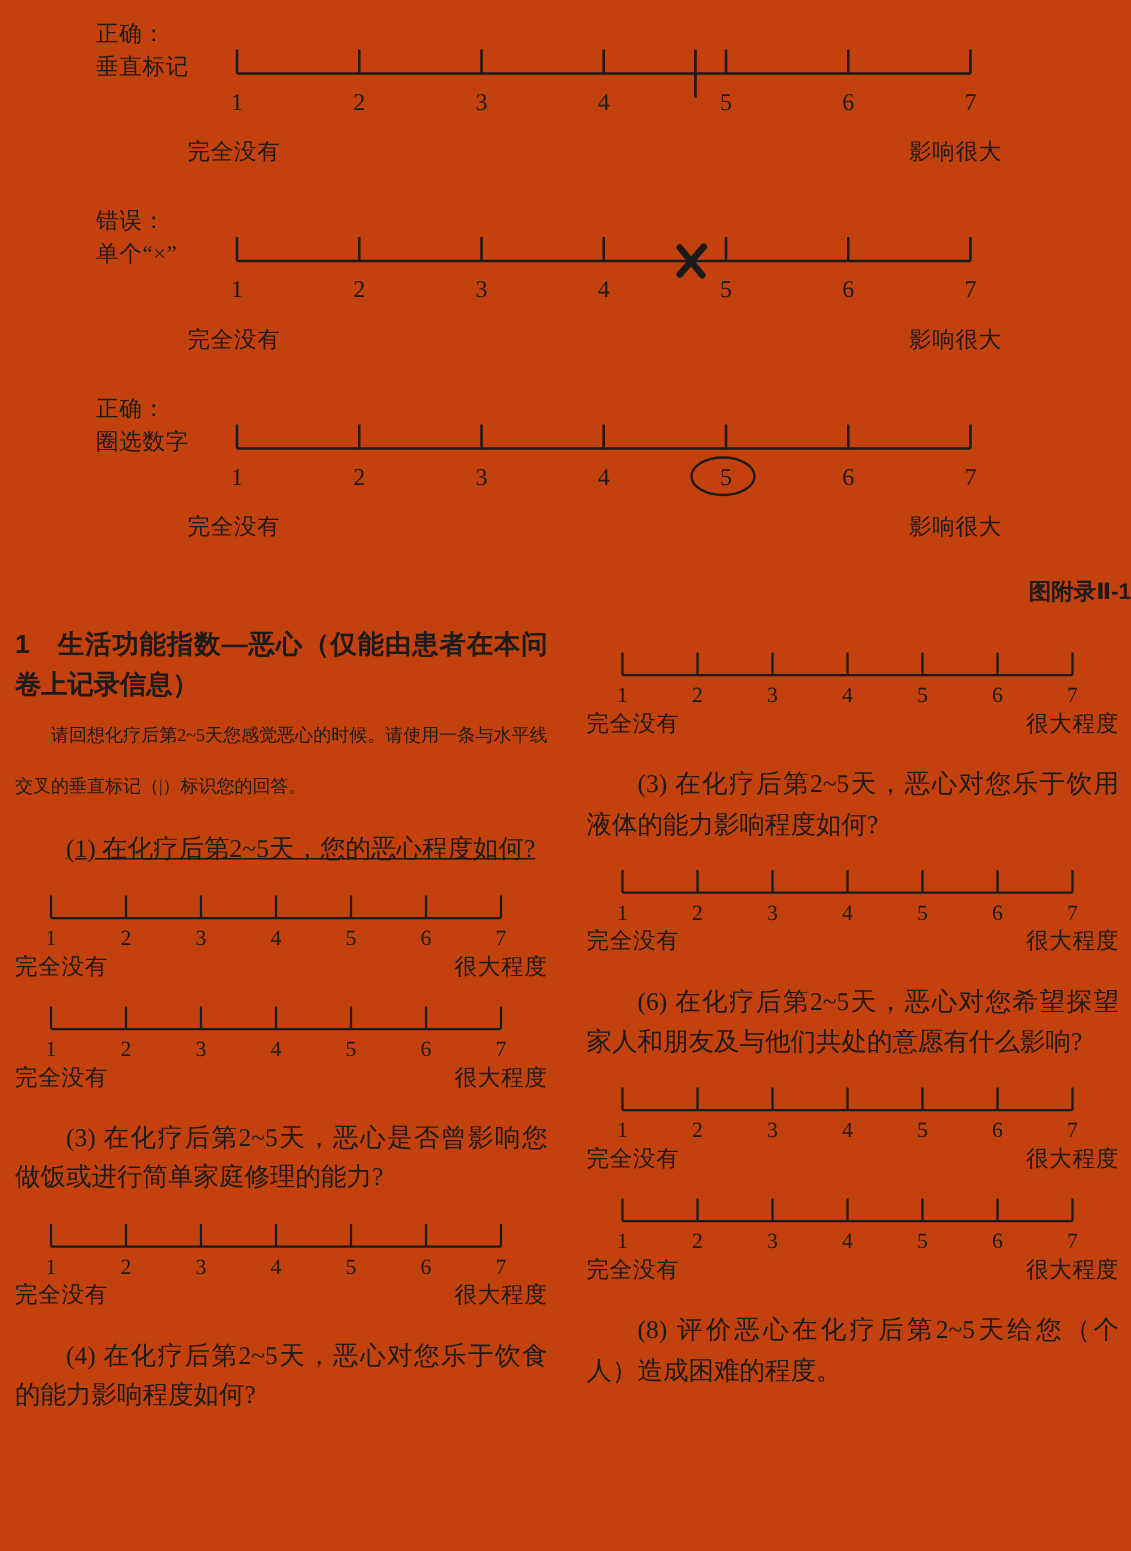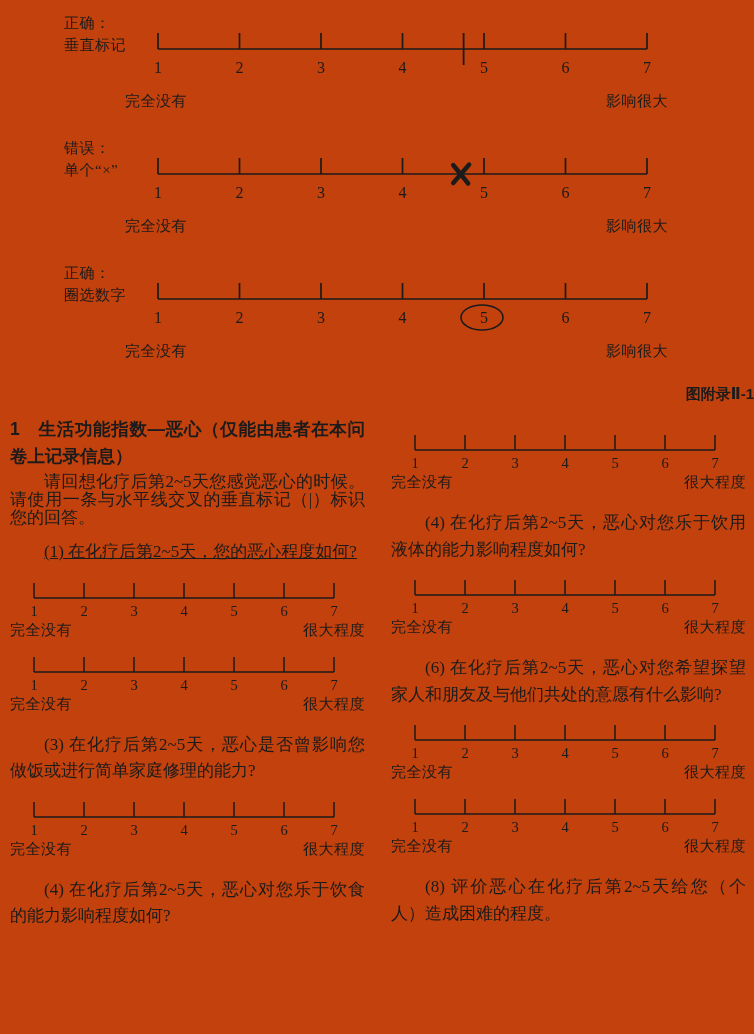--- a/index.html
+++ b/index.html
@@ -41,22 +41,22 @@
   .section-heading {
     margin:0;
     font-family:"Liberation Sans","DejaVu Sans",sans-serif;
     font-weight:bold;
     font-size:17.5px;
     line-height:27px;
     text-align:justify;
   }
   .intro {
     margin:3px 0 0;
-    font-size:17px;
-    line-height:18px;
+    font-size:12px;
+    line-height:34px;
     text-indent:2em;
     text-align:justify;
   }
   .question {
     margin:18px 0 0;
     font-size:17px;
     line-height:26.5px;
     text-indent:2em;
     text-align:justify;
   }
@@ -287,21 +287,21 @@
               <line x1="312" y1="5" x2="312" y2="20" stroke="#1b1b1b" stroke-width="1.5"></line>
               <text x="312" y="38" text-anchor="middle" font-size="14.5">7</text>
             </svg>
           </div>
         <div class="anchors small-anchors">
           <span>完全没有</span>
           <span>很大程度</span>
         </div>
       </div>
 
-      <p class="question">(4) 在化疗后第2~5天，恶心对您乐于饮用液体的能力影响程度如何?</p>
+      <p class="question">(3) 在化疗后第2~5天，恶心对您乐于饮用液体的能力影响程度如何?</p>
       <div class="qscale">
         <div class="scale-svg">
             <svg width="330" height="40" xmlns="http://www.w3.org/2000/svg">
               <line x1="12" y1="20" x2="312" y2="20" stroke="#1b1b1b" stroke-width="1.5"></line>
               <line x1="12" y1="5" x2="12" y2="20" stroke="#1b1b1b" stroke-width="1.5"></line>
               <text x="12" y="38" text-anchor="middle" font-size="14.5">1</text>
               <line x1="62" y1="5" x2="62" y2="20" stroke="#1b1b1b" stroke-width="1.5"></line>
               <text x="62" y="38" text-anchor="middle" font-size="14.5">2</text>
               <line x1="112" y1="5" x2="112" y2="20" stroke="#1b1b1b" stroke-width="1.5"></line>
               <text x="112" y="38" text-anchor="middle" font-size="14.5">3</text>

